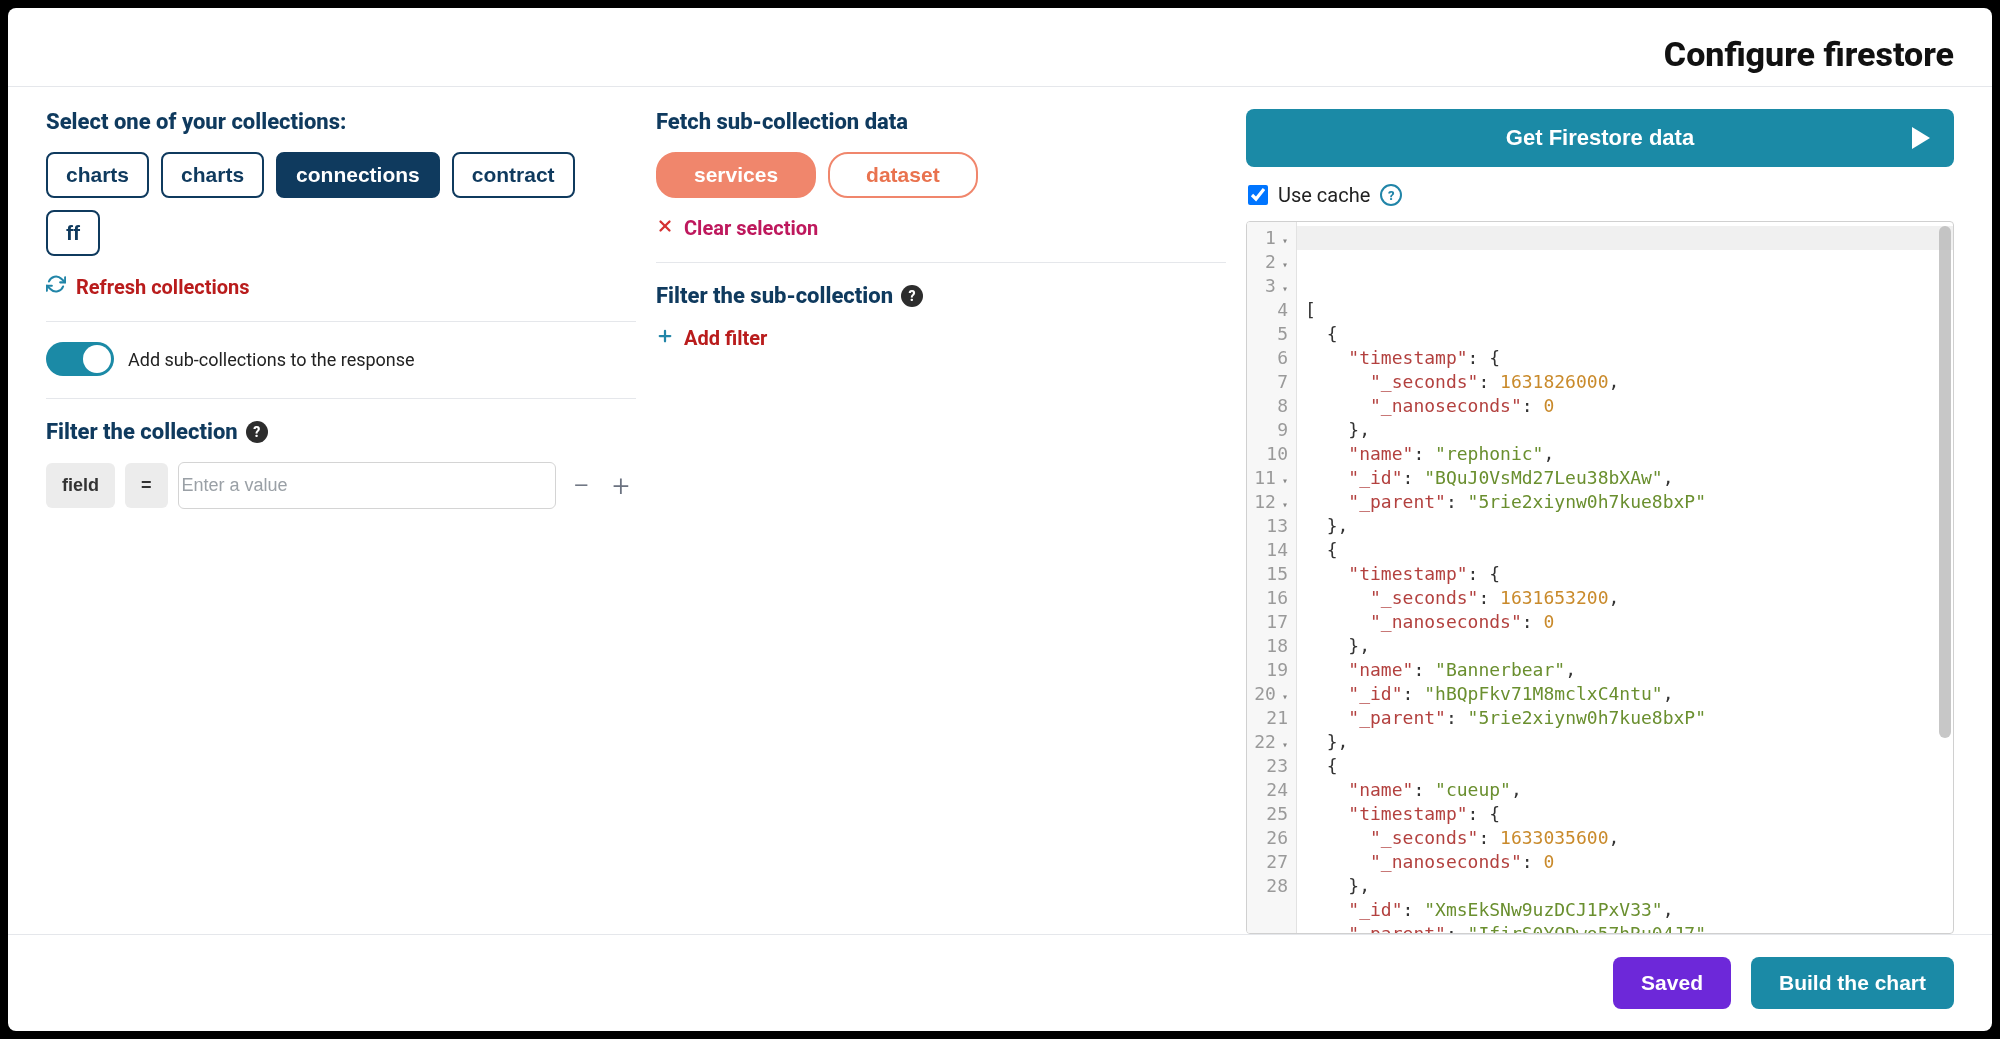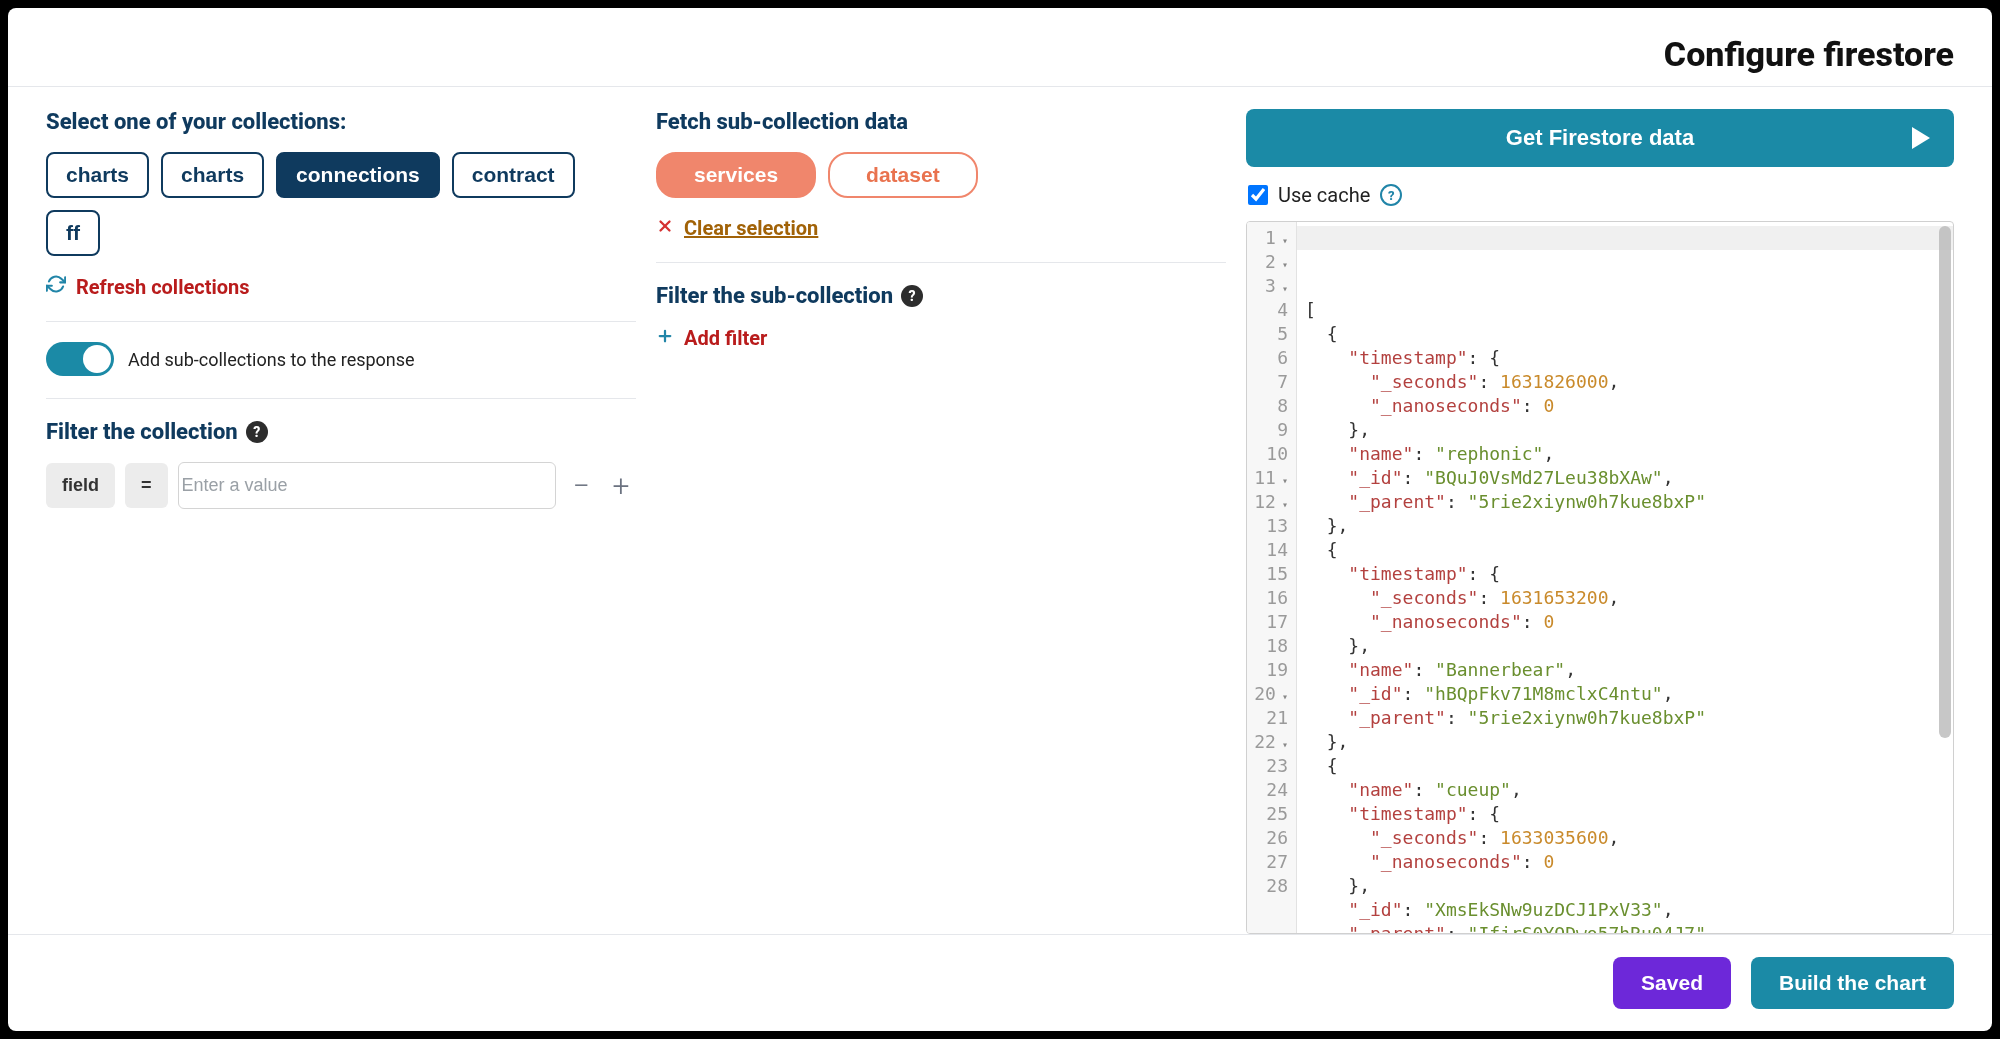--- a/index.html
+++ b/index.html
@@ -84,21 +84,21 @@
   .link-row {
     display: flex;
     align-items: center;
     gap: 10px;
     font-size: 20px;
     font-weight: 700;
     cursor: pointer;
     margin-bottom: 22px;
   }
   .link-teal { color: #b91c1c; }
-  .link-red  { color: #a16207; text-decoration: underline; }
+  .link-red  { color: #be185d; }
 
   .divider { border-top: 1px solid #e5e7eb; margin-bottom: 20px; }
 
   .toggle-row { display: flex; align-items: center; gap: 14px; margin-bottom: 22px; }
   .toggle {
     width: 68px; height: 34px; border-radius: 17px;
     background: #1b8aa6; position: relative; cursor: pointer;
   }
   .toggle .knob {
     position: absolute; top: 3px; right: 3px;

